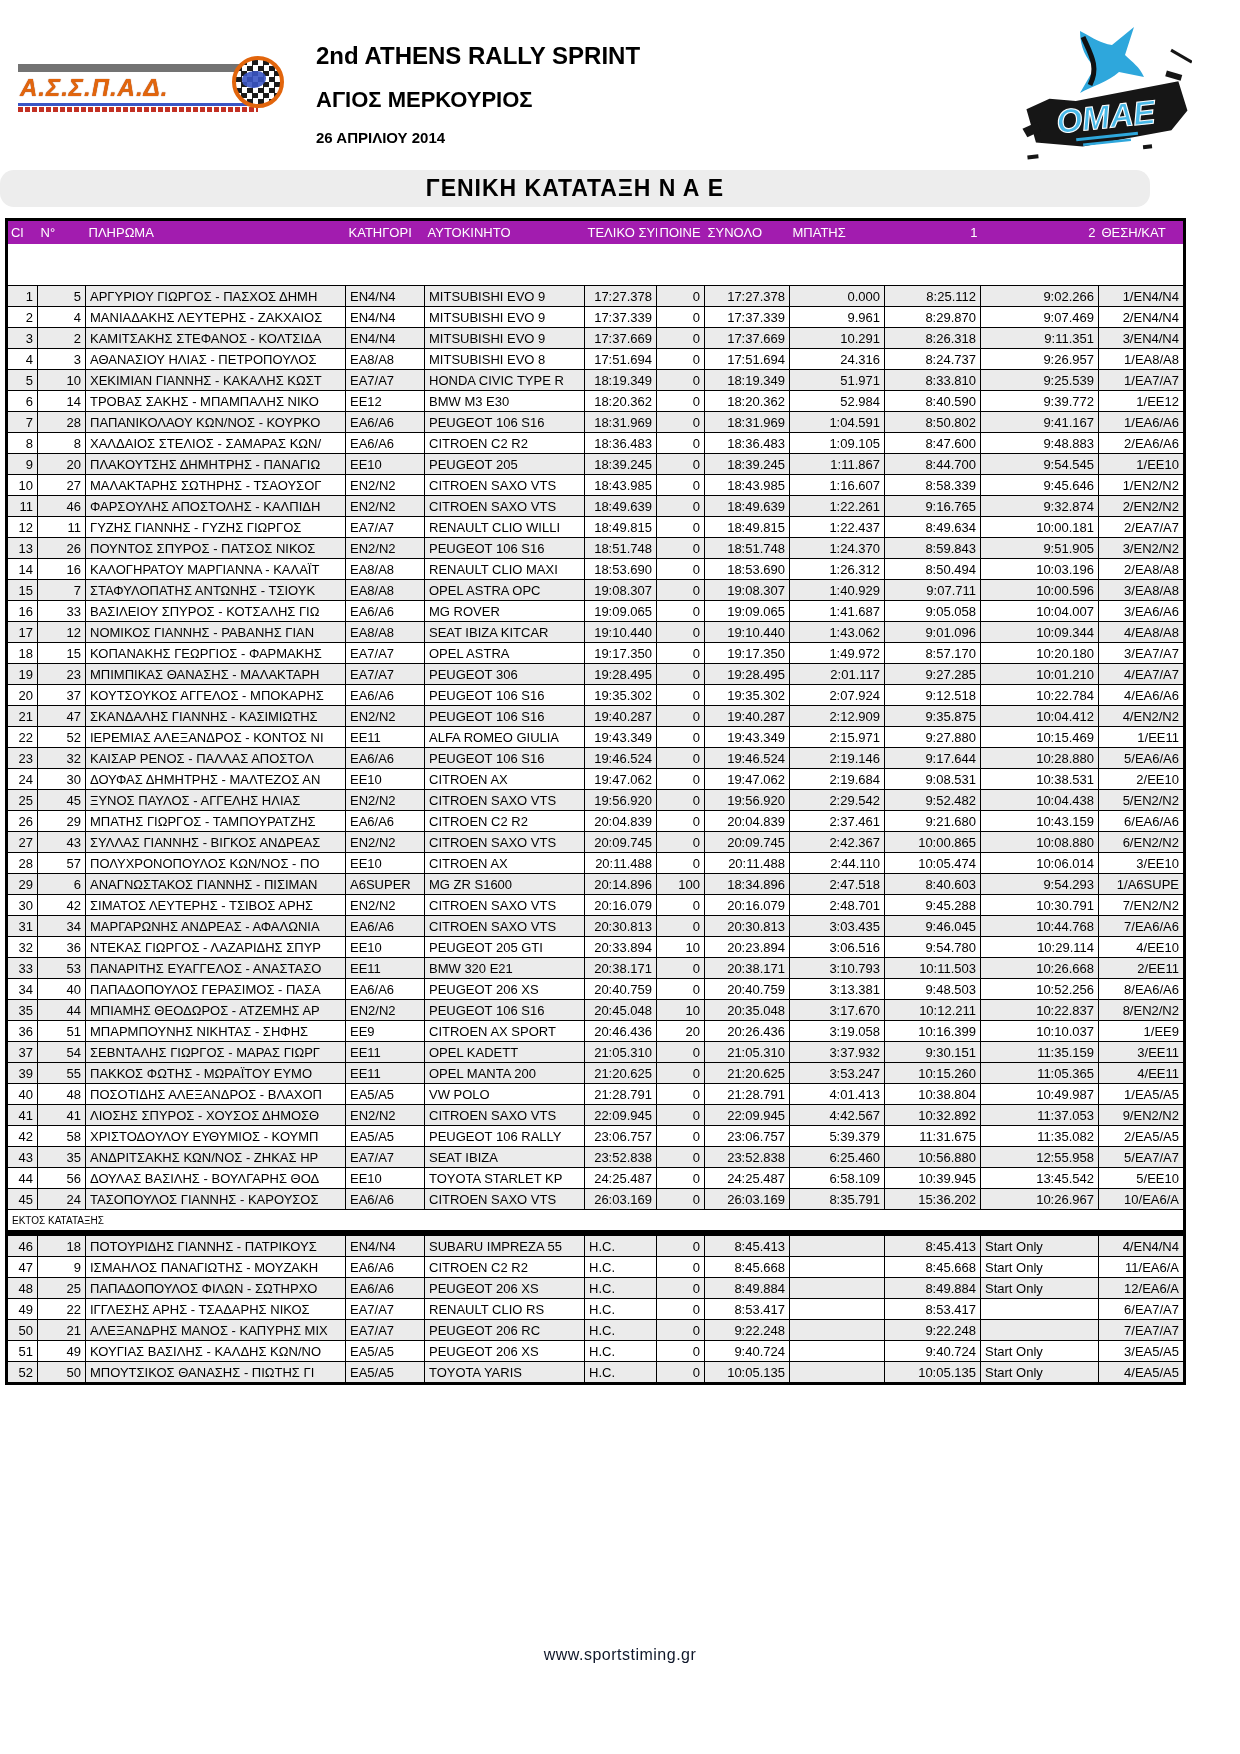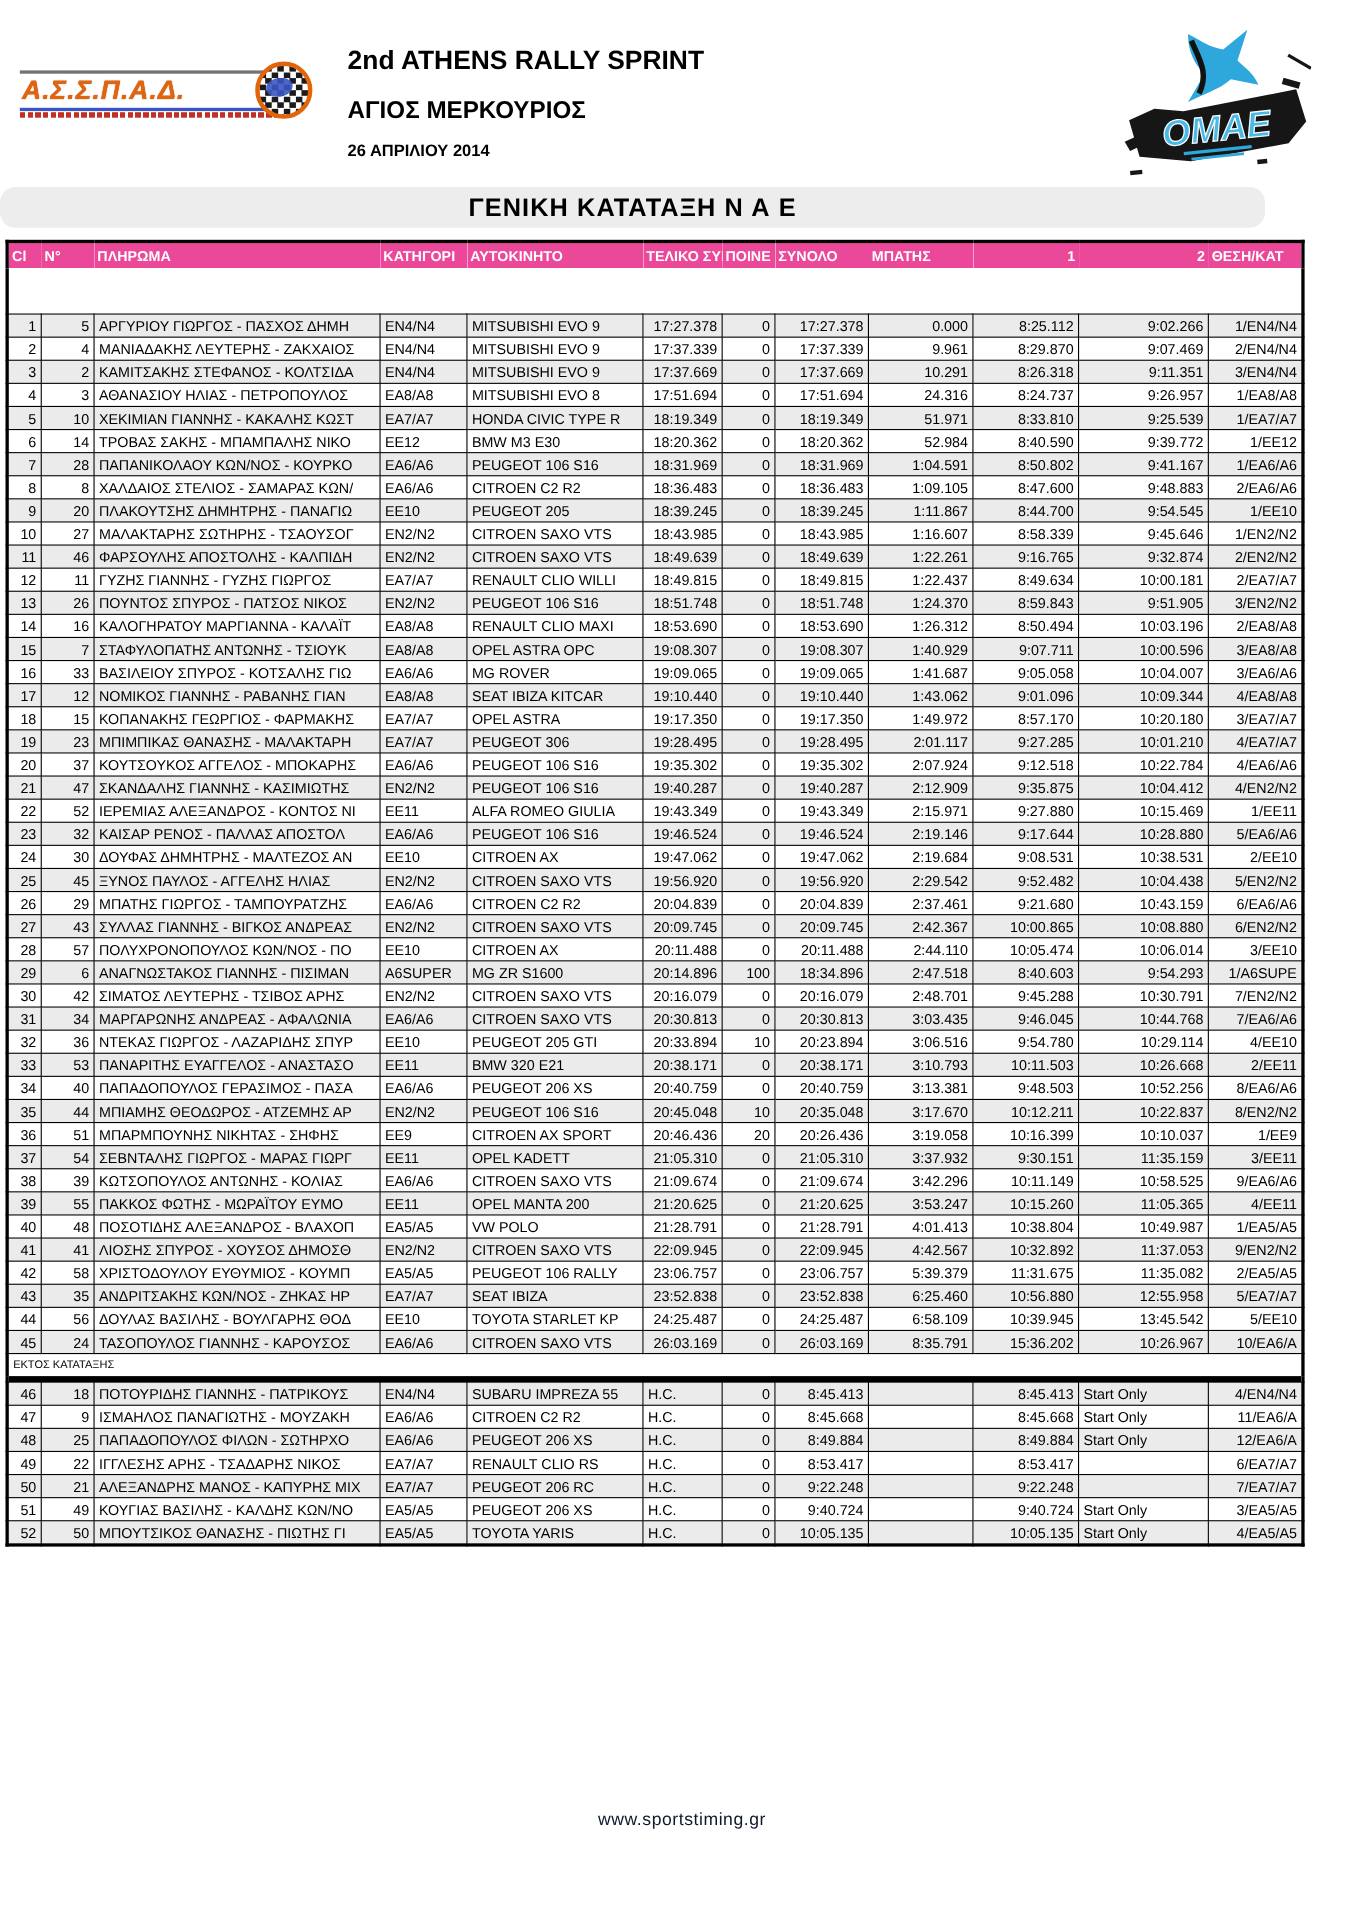--- a/index.html
+++ b/index.html
@@ -1,21 +1,21 @@
 <!DOCTYPE html>
 <html><head>
 <meta charset="utf-8">
 <style>
   html,body{margin:0;padding:0;background:#fff;}
   .page{position:relative;width:1240px;height:1754px;background:#ffffff;
         font-family:"Liberation Sans",sans-serif;color:#000;overflow:hidden;}
 
   
   .logo-assdaa{position:absolute;left:18px;top:64px;width:250px;}
-  .assdaa-band{border-top:3px solid #737373;border-bottom:3px solid #3a55c4;padding:2px 4px 1px 2px;}
+  .assdaa-band{border-top:8px solid #737373;border-bottom:3px solid #3a55c4;padding:2px 4px 1px 2px;}
   .assdaa-text{font-weight:bold;font-style:italic;font-size:24px;color:#e2650c;
                letter-spacing:1px;white-space:nowrap;text-shadow:0 0 1px #8b2d06;}
   .assdaa-sub{margin-top:1px;height:5px;width:96%;
               background:repeating-linear-gradient(90deg,#c23023 0 5px,#ffffff 5px 7px);}
   .assdaa-circle{position:absolute;right:-16px;top:-8px;width:44px;height:44px;border-radius:50%;
                  border:4px solid #e2650c;background:repeating-conic-gradient(#1b1b1b 0 90deg,#fff 0 180deg);
                  background-size:11px 11px;overflow:hidden;}
   .assdaa-blob{position:absolute;left:6px;top:11px;width:24px;height:17px;background:#3a55c4;
                border-radius:55% 40% 60% 45%;opacity:.9;}
 
@@ -31,21 +31,21 @@
   
   .banner{position:absolute;left:0;top:170px;width:1150px;height:37px;background:#ededed;text-align:center;border-radius:14px;}
   .banner span{font-size:23px;font-weight:bold;line-height:37px;letter-spacing:1px;}
 
   
   table.results{position:absolute;left:5px;top:218px;width:1178px;border-collapse:collapse;
                 table-layout:fixed;border:3px solid #000;font-size:13px;}
   col.c0{width:31px}col.c1{width:48px}col.c2{width:260px}col.c3{width:79px}
   col.c4{width:160px}col.c5{width:72px}col.c6{width:48px}col.c7{width:85px}
   col.c8{width:95px}col.c9{width:96px}col.c10{width:118px}col.c11{width:86px}
-  table.results th{background:#ec4899;color:#fff;font-weight:bold;height:23px;text-align:left;
+  table.results th{background:#a21caf;color:#fff;font-weight:normal;height:23px;text-align:left;
                    padding:0 3px;overflow:hidden;white-space:nowrap;border:none;}
   table.results th:nth-child(10),table.results th:nth-child(11){text-align:right;}
   table.results td{border:1px solid #000;height:20px;padding:0 4px;overflow:hidden;
                    white-space:nowrap;text-align:right;background:#fff;}
   table.results td:nth-child(3),table.results td:nth-child(4),
   table.results td:nth-child(5){text-align:left;}
   table.results td.la{text-align:left;}
   table.results tr.g td{background:#ebebeb;}
   tr.gap-row td{border:none;height:41px;background:#fff;}
   tr.sep-row td{border:none;height:20px;text-align:left;font-size:10px;background:#fff;}
@@ -642,34 +642,20 @@
           <td>EE11</td>
           <td>OPEL KADETT</td>
           <td>21:05.310</td>
           <td>0</td>
           <td>21:05.310</td>
           <td>3:37.932</td>
           <td>9:30.151</td>
           <td>11:35.159</td>
           <td>3/EE11</td>
         </tr>
-        <tr>
-          <td>38</td>
-          <td>39</td>
-          <td>ΚΩΤΣΟΠΟΥΛΟΣ ΑΝΤΩΝΗΣ - ΚΟΛΙΑΣ</td>
-          <td>EA6/A6</td>
-          <td>CITROEN SAXO VTS</td>
-          <td>21:09.674</td>
-          <td>0</td>
-          <td>21:09.674</td>
-          <td>3:42.296</td>
-          <td>10:11.149</td>
-          <td>10:58.525</td>
-          <td>9/EA6/A6</td>
-        </tr>
         <tr class="g">
           <td>39</td>
           <td>55</td>
           <td>ΠΑΚΚΟΣ ΦΩΤΗΣ - ΜΩΡΑΪΤΟΥ ΕΥΜΟ</td>
           <td>EE11</td>
           <td>OPEL MANTA 200</td>
           <td>21:20.625</td>
           <td>0</td>
           <td>21:20.625</td>
           <td>3:53.247</td>

